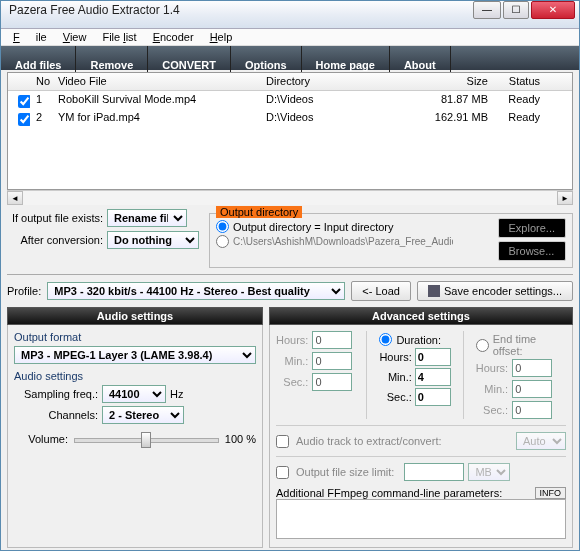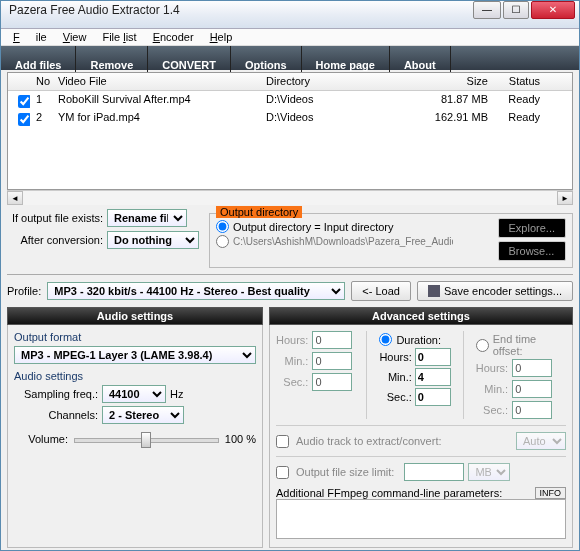--- a/index.html
+++ b/index.html
@@ -106,21 +106,21 @@
       <div class="c-chk"></div>
       <div class="c-no">No</div>
       <div class="c-vf">Video File</div>
       <div class="c-dir">Directory</div>
       <div class="c-sz">Size</div>
       <div class="c-st">Status</div>
     </div>
     <div class="flr">
       <div class="c-chk"><input type="checkbox" checked="" style=""></div>
       <div class="c-no">1</div>
-      <div class="c-vf">RoboKill Survival After.mp4</div>
+      <div class="c-vf">RoboKill Survival Mode.mp4</div>
       <div class="c-dir">D:\Videos</div>
       <div class="c-sz">81.87 MB</div>
       <div class="c-st">Ready</div>
     </div>
     <div class="flr">
       <div class="c-chk"><input type="checkbox" checked="" style=""></div>
       <div class="c-no">2</div>
       <div class="c-vf">YM for iPad.mp4</div>
       <div class="c-dir">D:\Videos</div>
       <div class="c-sz">162.91 MB</div>

